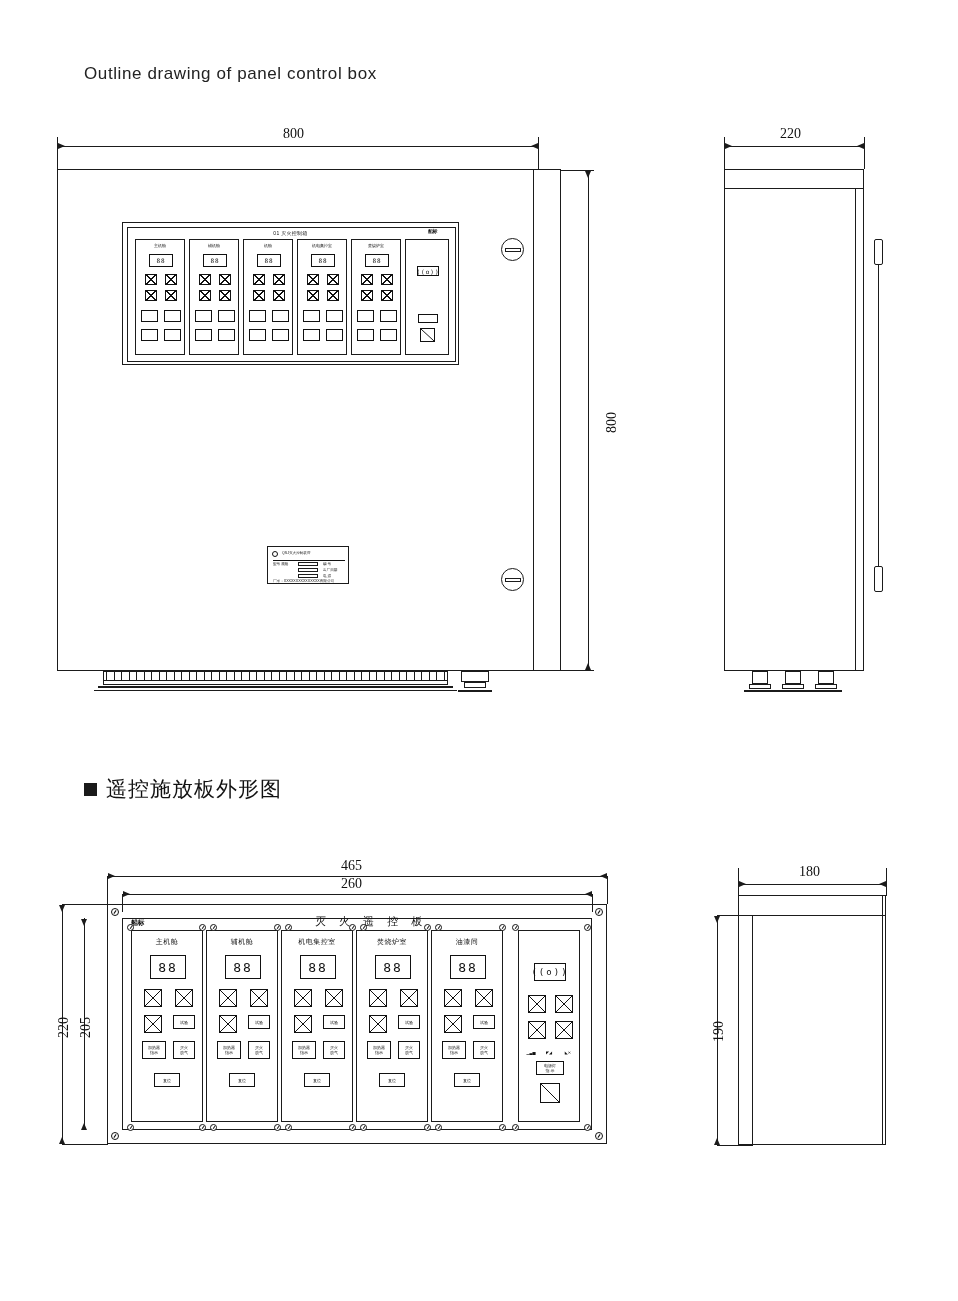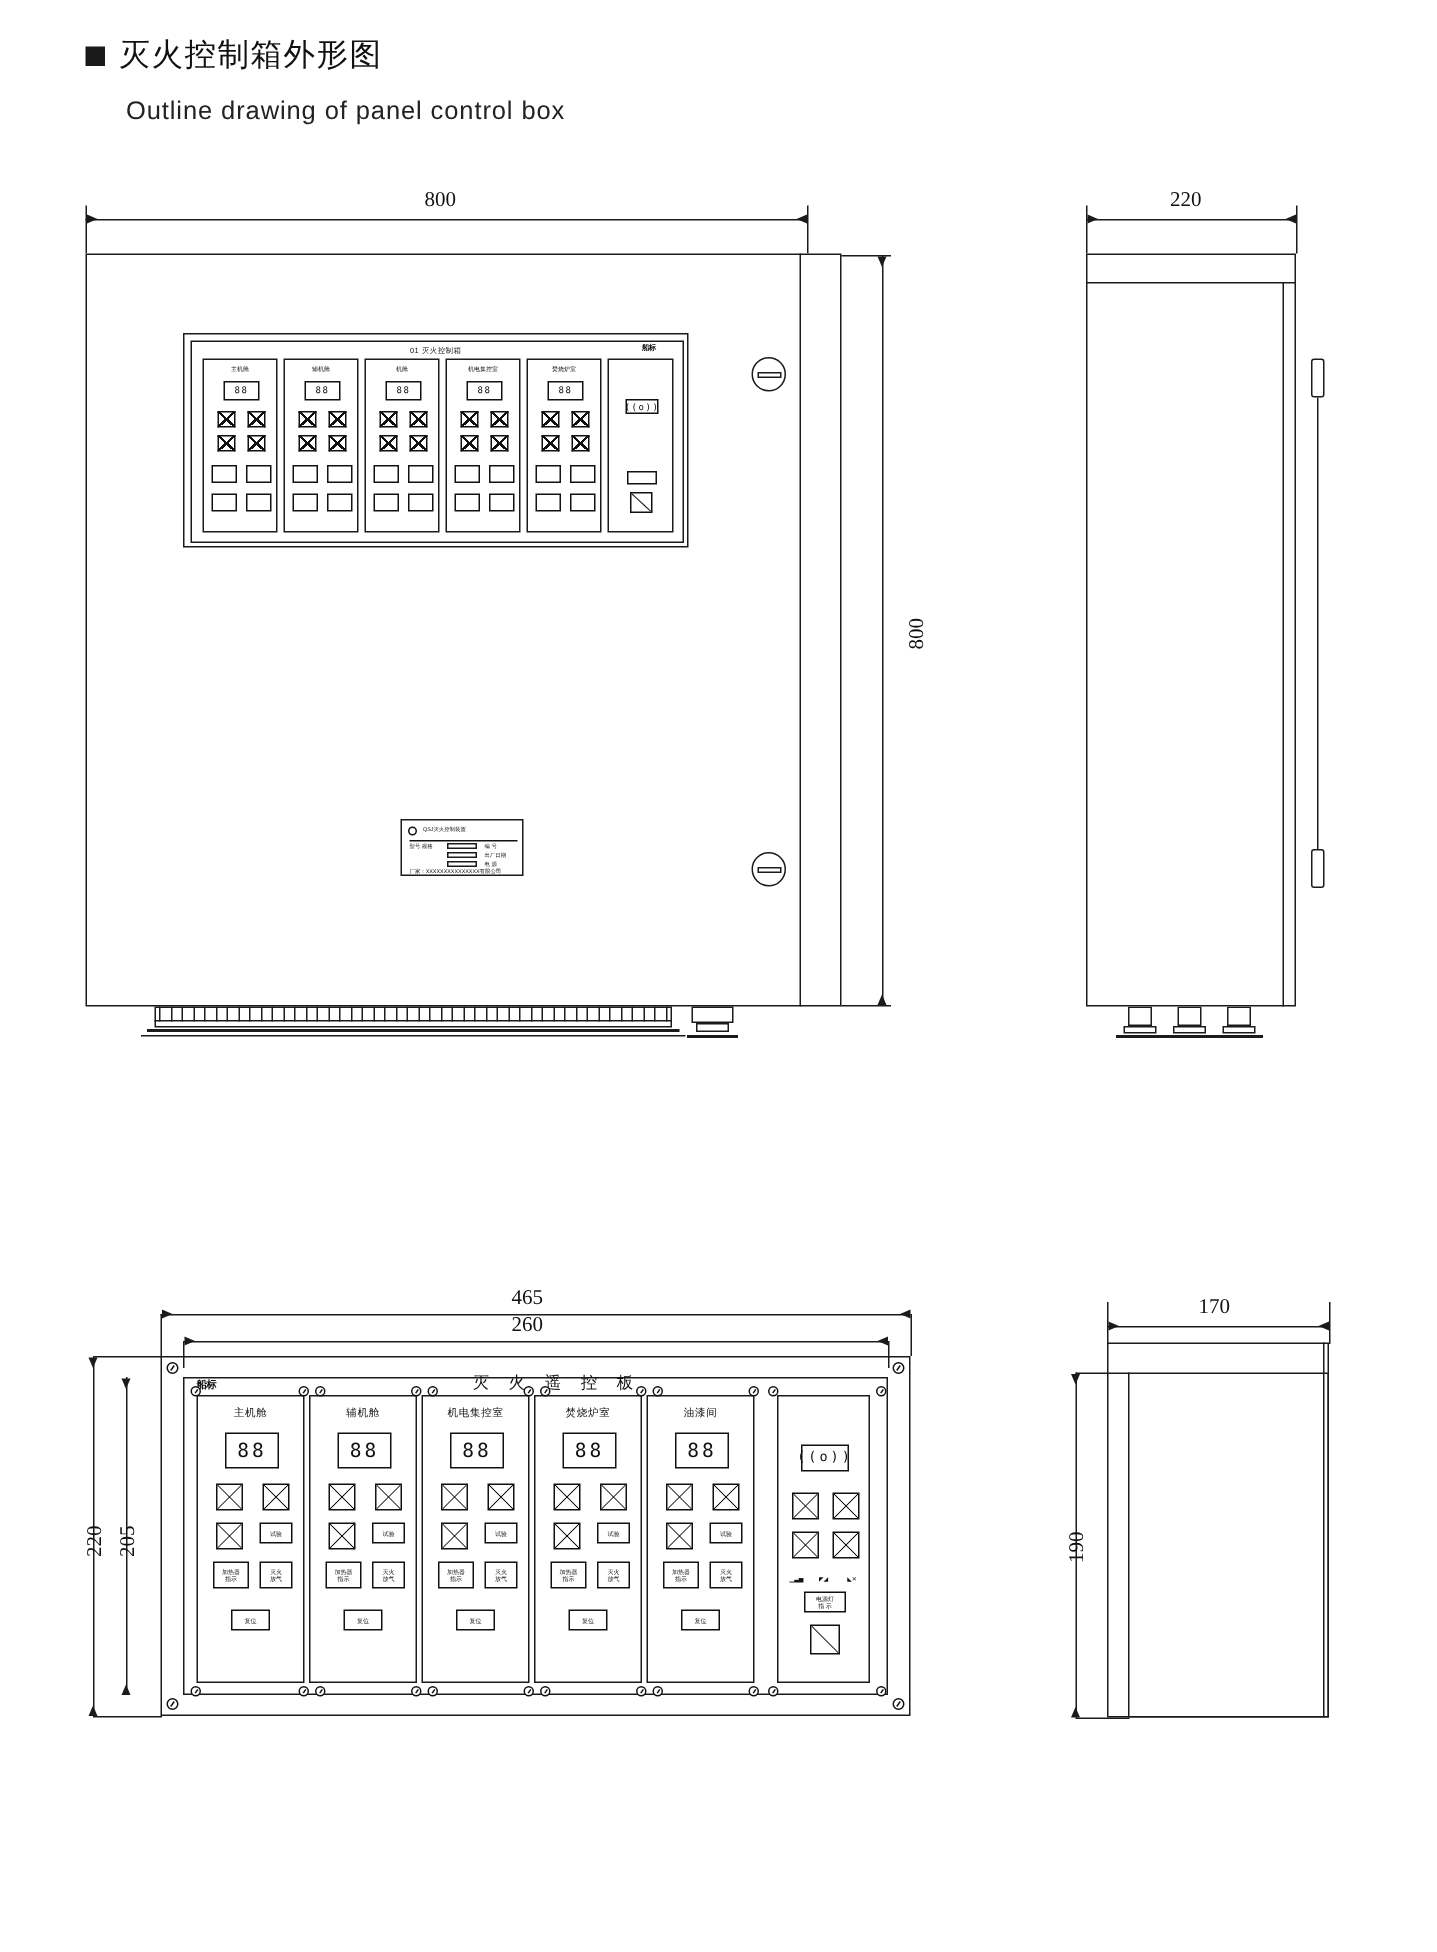--- a/index.html
+++ b/index.html
@@ -77,24 +77,20 @@
   .rp-head{position:absolute;font-size:11px;letter-spacing:5px;color:#111;}
   .diag{position:absolute;border:1px solid #111;box-sizing:border-box;background:
      linear-gradient(to bottom left,transparent calc(50% - .7px),#111 50%,transparent calc(50% + .7px));}
   .logo{position:absolute;font-size:7px;font-weight:bold;color:#111;letter-spacing:-.5px;}
 </style>
 </head>
 <body>
 
 <div class="sheet">
 
-  <div class="sec-head" style="left:57px;top:24px;">
-    <div class="sq"></div>
-    <div class="cn-title">灭火控制箱外形图</div>
-  </div>
   <div class="en-title" style="left:84px;top:64px;">Outline drawing of panel control box</div>
 
   <div class="ln vl" style="left:57px;top:137px;height:32px;"></div>
   <div class="ln vl" style="left:538px;top:137px;height:32px;"></div>
   <div class="ln hl" style="left:57px;top:146px;width:481px;"></div>
   <div class="arw r" style="left:58px;top:143px;"></div>
   <div class="arw l" style="left:531px;top:143px;"></div>
   <div class="dim-txt" style="left:283px;top:126px;">800</div>
 
   <div class="ln hl" style="left:560px;top:170px;width:34px;"></div>
@@ -292,20 +288,24 @@
   <div class="ln vl" style="left:878px;top:265px;height:301px;"></div>
 
   <div class="gl-b" style="left:752px;top:671px;width:16px;height:13px;"></div>
   <div class="gl-b" style="left:749px;top:684px;width:22px;height:5px;"></div>
   <div class="gl-b" style="left:785px;top:671px;width:16px;height:13px;"></div>
   <div class="gl-b" style="left:782px;top:684px;width:22px;height:5px;"></div>
   <div class="gl-b" style="left:818px;top:671px;width:16px;height:13px;"></div>
   <div class="gl-b" style="left:815px;top:684px;width:22px;height:5px;"></div>
   <div class="ln hl" style="left:744px;top:690px;width:98px;height:2px;"></div>
 
+  <div class="sec-head" style="left:84px;top:776px;">
+    <div class="sq"></div>
+    <div class="cn-title">遥控施放板外形图</div>
+  </div>
 
   <div class="ln hl" style="left:107px;top:876px;width:500px;"></div>
   <div class="arw r" style="left:108px;top:873px;"></div>
   <div class="arw l" style="left:600px;top:873px;"></div>
   <div class="dim-txt" style="left:341px;top:858px;">465</div>
 
   <div class="ln hl" style="left:122px;top:894px;width:470px;"></div>
   <div class="arw r" style="left:123px;top:891px;"></div>
   <div class="arw l" style="left:585px;top:891px;"></div>
   <div class="dim-txt" style="left:341px;top:876px;">260</div>
@@ -449,21 +449,21 @@
       <div class="screw" style="left: 512px; top: 1124px; width: 7px; height: 7px;"></div>
       <div class="screw" style="left: 584px; top: 924px; width: 7px; height: 7px;"></div>
       <div class="screw" style="left: 584px; top: 1124px; width: 7px; height: 7px;"></div>
     </div>
 
   <div class="ln vl" style="left:738px;top:868px;height:28px;"></div>
   <div class="ln vl" style="left:886px;top:868px;height:28px;"></div>
   <div class="ln hl" style="left:738px;top:884px;width:148px;"></div>
   <div class="arw r" style="left:739px;top:881px;"></div>
   <div class="arw l" style="left:879px;top:881px;"></div>
-  <div class="dim-txt" style="left:799px;top:864px;">170</div>
+  <div class="dim-txt" style="left:799px;top:864px;">180</div>
 
   <div class="box" style="left:738px;top:895px;width:148px;height:250px;"></div>
   <div class="box" style="left:752px;top:915px;width:134px;height:230px;"></div>
   <div class="ln vl" style="left:882px;top:895px;height:250px;"></div>
 
   <div class="ln vl" style="left:717px;top:915px;height:230px;"></div>
   <div class="arw d" style="left:714px;top:916px;"></div>
   <div class="arw u" style="left:714px;top:1138px;"></div>
   <div class="ln hl" style="left:717px;top:915px;width:36px;"></div>
   <div class="ln hl" style="left:717px;top:1145px;width:36px;"></div>

